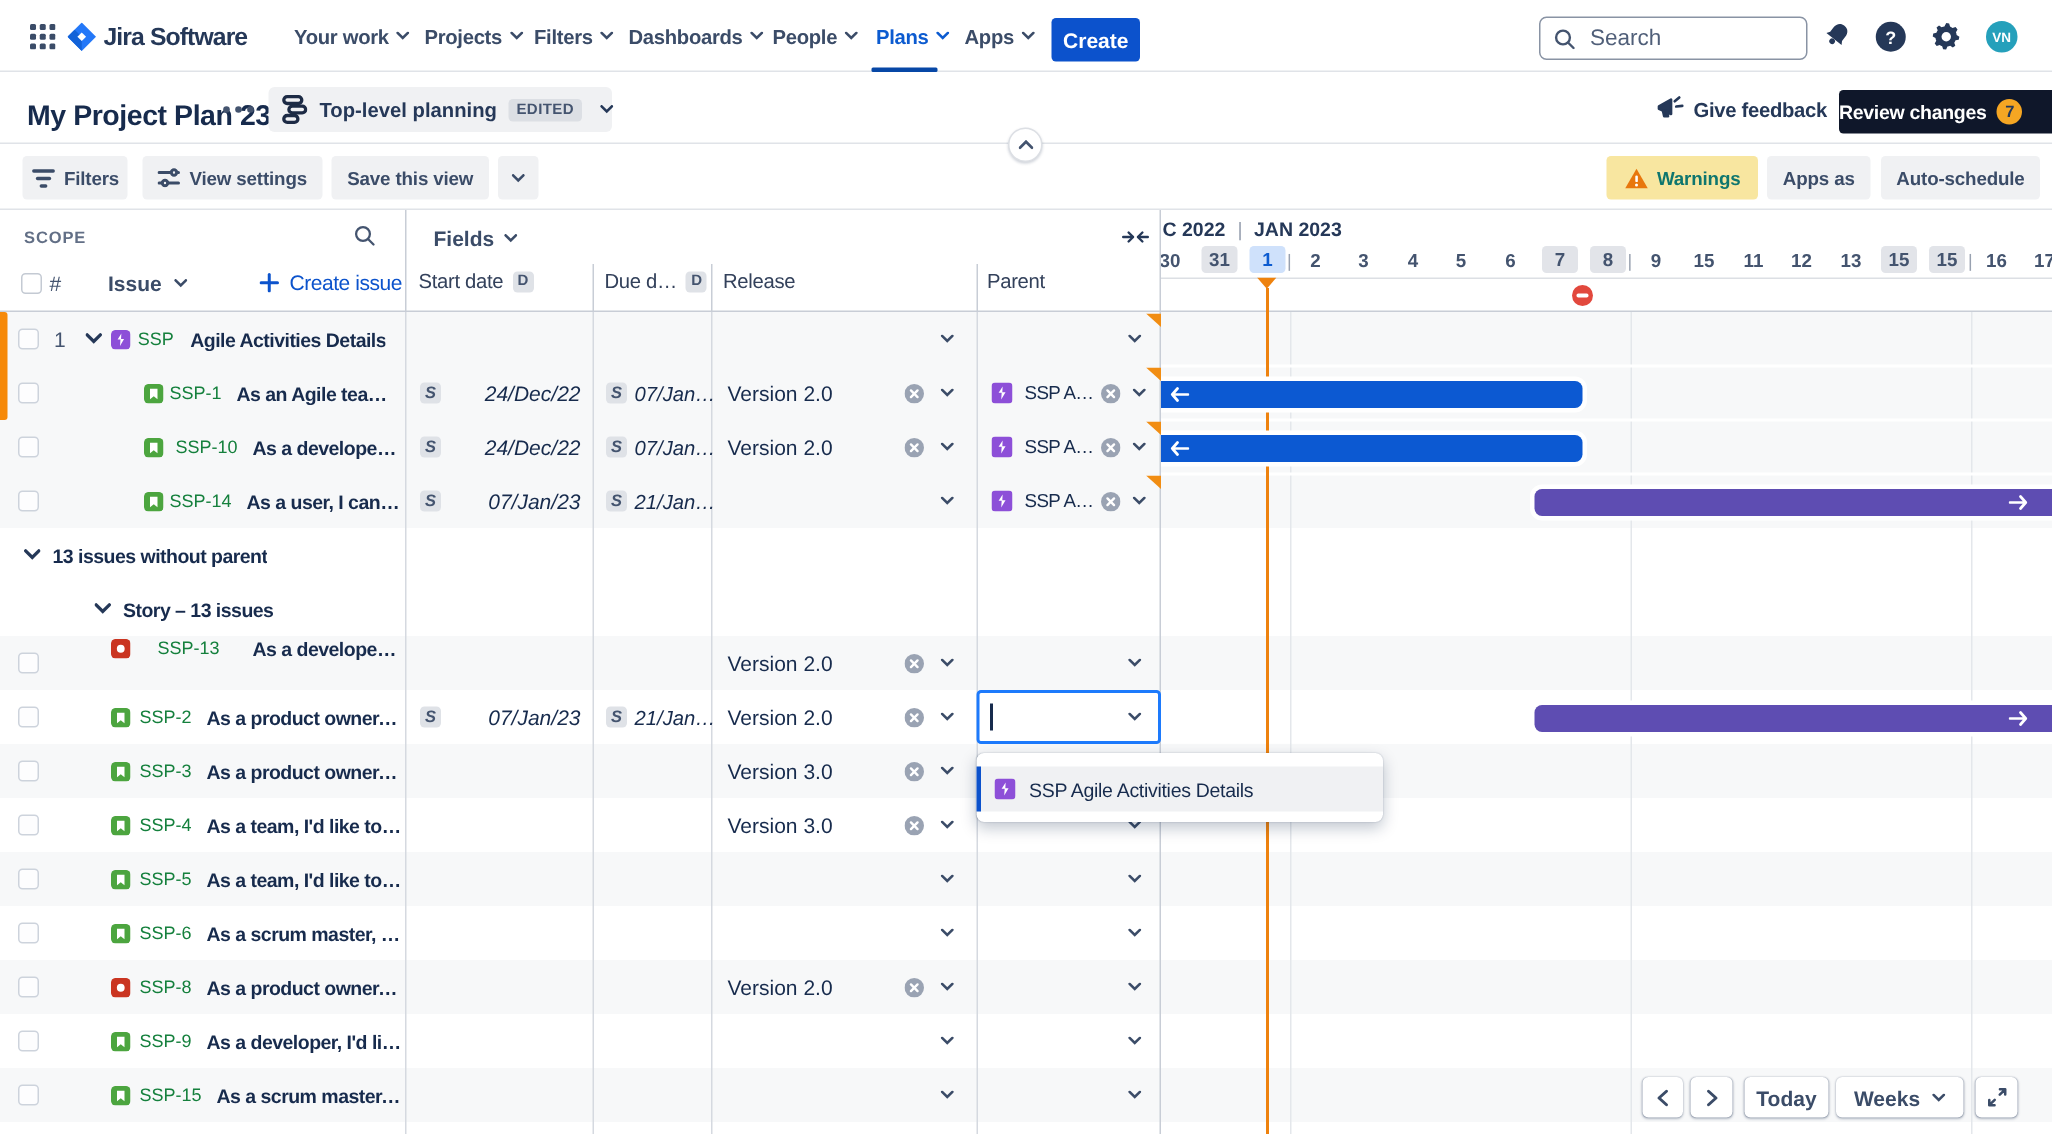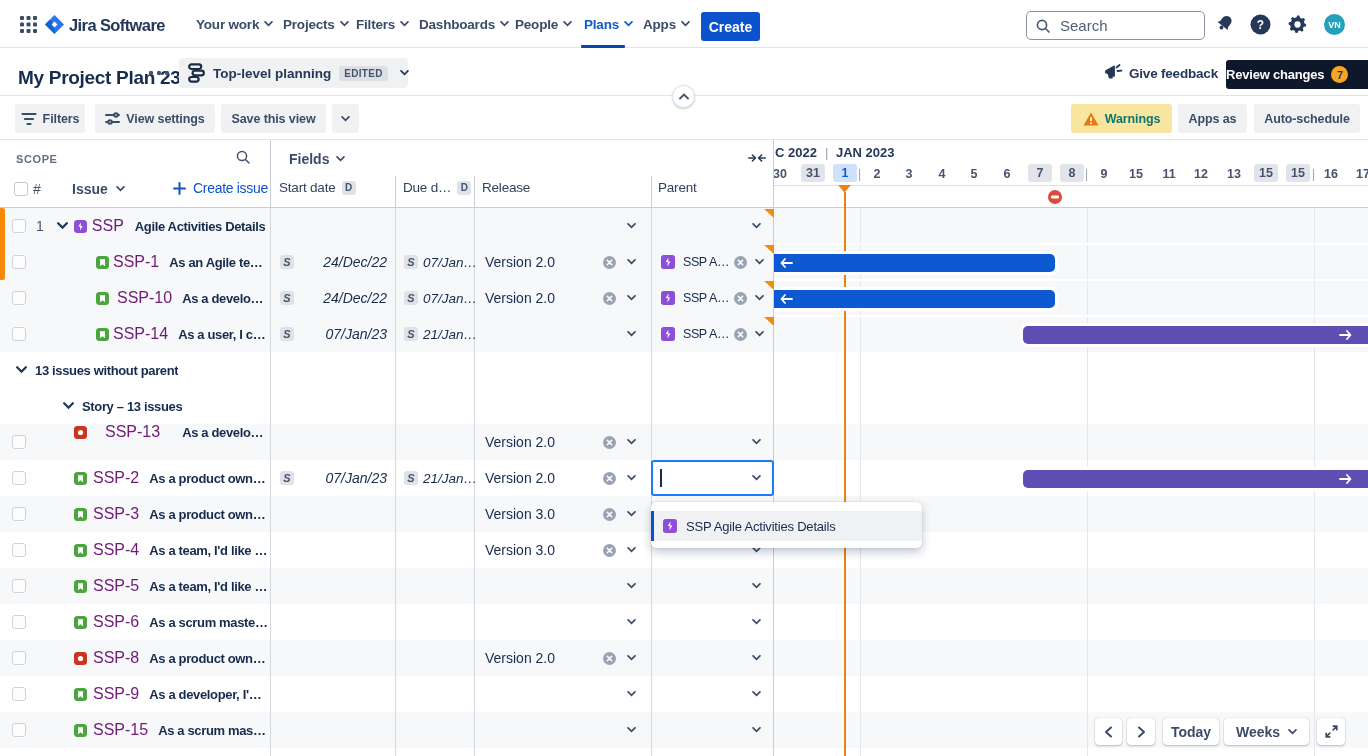--- a/index.html
+++ b/index.html
@@ -33,21 +33,21 @@
   justify-content:center;gap:6px;font-size:12.5px;font-weight:700;color:#3B4C68;padding:0 6px;white-space:nowrap;letter-spacing:-.1px}
 
 #hdr{position:absolute;left:0;top:140px;width:1368px;height:68px;background:#fff}
 
 .vline{position:absolute;width:1px;background:#C8CDD6}
 .vline2{position:absolute;width:1px;background:#D5D9E0}
 
 .row{position:absolute;left:0;width:1368px;height:36px}
 .gray{background:#F7F8F9}
 .cellflex{position:absolute;display:flex;align-items:center;height:36px;white-space:nowrap}
-.key{color:#701a75;font-size:16px}
+.key{color:#15803d;font-size:12px}
 .sum{color:#172B4D;font-weight:700;font-size:13px;letter-spacing:-.35px;flex:0 1 auto;min-width:0;overflow:hidden;text-overflow:ellipsis;white-space:nowrap}
 .ico{width:13px;height:13px;border-radius:3px;flex:none}
 .sbadge{display:inline-flex;align-items:center;justify-content:center;width:14px;height:14px;border-radius:3px;
   background:#DFE2E7;color:#44546F;font-size:11px;font-weight:700;font-style:italic}
 .dt{font-style:italic;color:#172B4D;font-size:14px}
 .xcirc{width:13px;height:13px;flex:none}
 .cb{position:absolute;left:12px;width:14px;height:14px;border:1.5px solid #CDD3DC;border-radius:3px;background:#FDFDFE}
 .dbadge{display:inline-flex;align-items:center;justify-content:center;width:14px;height:14px;border-radius:3px;
   background:#DFE2E7;color:#44546F;font-size:10px;font-weight:700}
 

